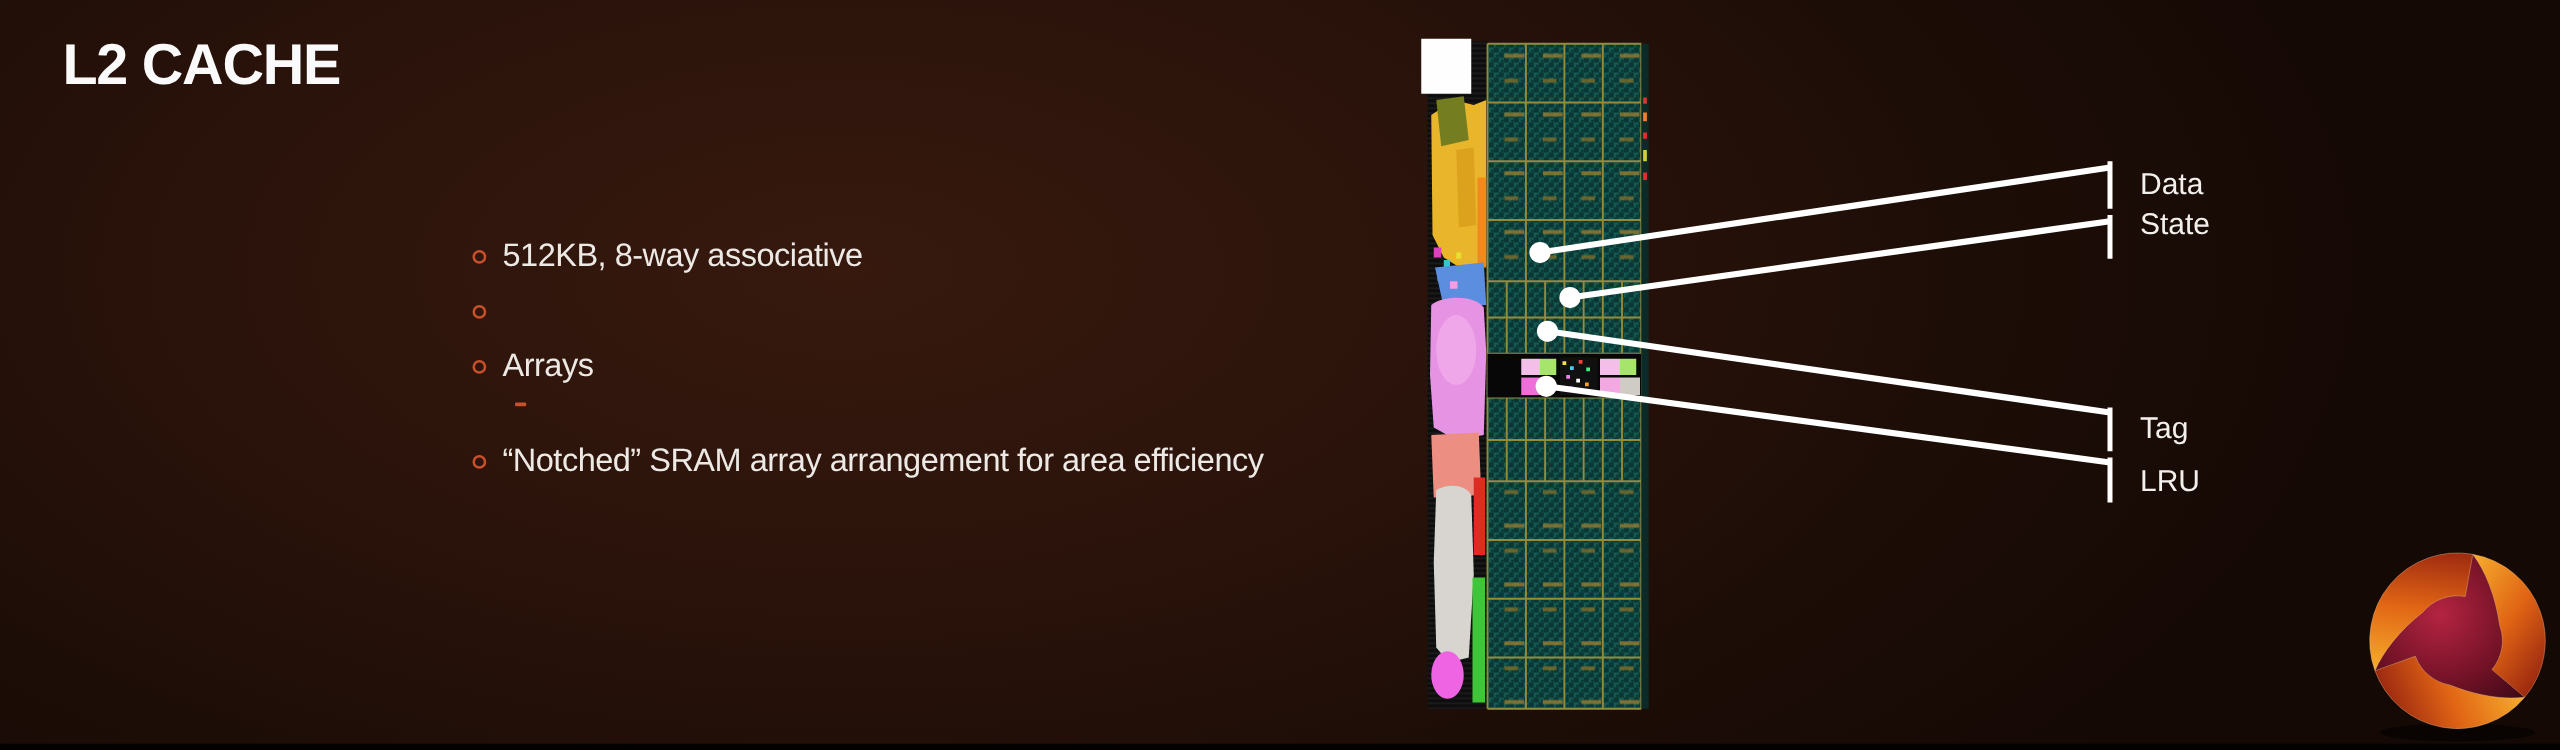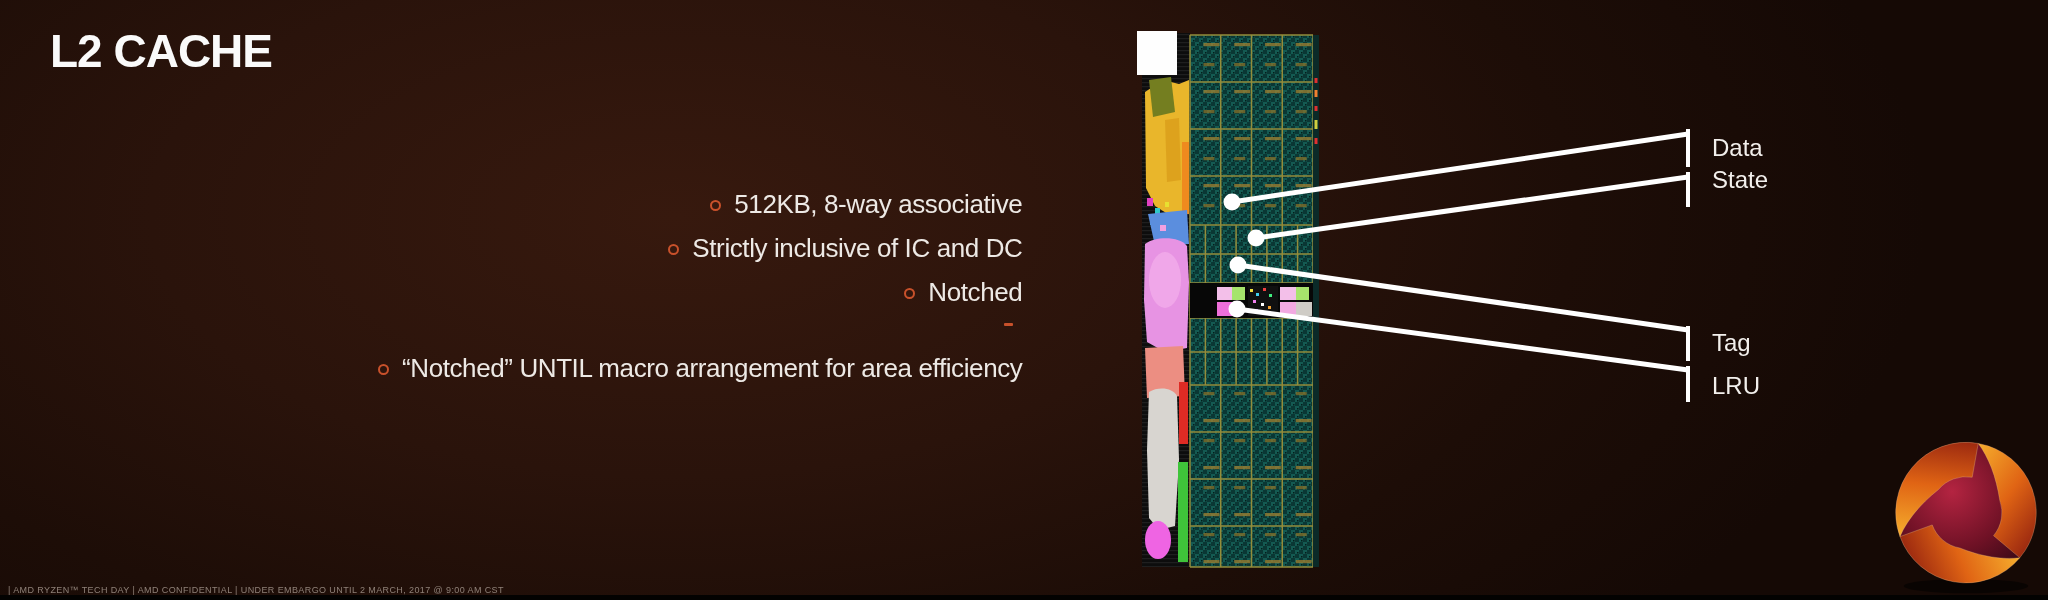--- a/index.html
+++ b/index.html
@@ -10,21 +10,21 @@
       radial-gradient(1250px 620px at 33% 36%, #37190e 0%, #2a130b 42%, #1d0d07 72%, #150905 100%);
   }
   .title{
     position:absolute;left:50px;top:24px;margin:0;
     font-size:46px;font-weight:700;letter-spacing:-1px;color:#fafafa;
   }
   .bullets{
     position:absolute;left:378px;top:190px;margin:0;padding:0;list-style:none;
     color:#ede9e5;font-size:26px;letter-spacing:-0.4px;
   }
-  .bullets>li{margin-bottom:16px;line-height:28px;white-space:nowrap;text-align:right;}
+  .bullets>li{margin-bottom:16px;line-height:28px;white-space:nowrap;}
   .b-ring{
     display:inline-block;width:11px;height:11px;border:2.5px solid #c8512b;border-radius:50%;
     margin-right:13px;vertical-align:2px;box-sizing:border-box;background:transparent;
   }
   .sub{margin:6px 0 0 0;padding-left:34px;list-style:none;font-size:21px;letter-spacing:-0.2px;}
   .sub li{margin-bottom:4px;line-height:26px;white-space:nowrap;}
   .b-dash{
     display:inline-block;width:9px;height:3px;background:#c8512b;border-radius:1px;
     margin-right:9px;vertical-align:6px;
   }
@@ -49,30 +49,30 @@
 
 <div class="slide">
 
   <h1 class="title">L2 CACHE</h1>
 
   <ul class="bullets">
     <li>
       <span class="b-ring"></span><span>512KB, 8-way associative</span>
     </li>
     <li>
-      <span class="b-ring"></span><span>Strictly inclusive of IC and DC</span>
-    </li>
-    <li>
-      <span class="b-ring"></span><span>Notched</span>
+      <span class="b-ring"></span>
+    </li>
+    <li>
+      <span class="b-ring"></span><span>Arrays</span>
       <ul class="sub">
         <li><span class="b-dash"></span></li>
       </ul>
     </li>
     <li>
-      <span class="b-ring"></span><span>“Notched” UNTIL macro arrangement for area efficiency</span>
+      <span class="b-ring"></span><span>“Notched” SRAM array arrangement for area efficiency</span>
     </li>
   </ul>
 
   <svg class="die" viewBox="0 0 185 538">
     <defs>
       <pattern id="hatch" width="4" height="4" patternUnits="userSpaceOnUse">
         <rect width="4" height="4" fill="#0d0d0d"></rect>
         <rect width="4" height="1.2" fill="#1f1f1f"></rect>
       </pattern>
       <pattern id="tealpat" width="8" height="8" patternUnits="userSpaceOnUse">
@@ -227,15 +227,14 @@
     <g transform="translate(100,96)">
       <circle r="88" fill="url(#coreGrad)"></circle>
       <g fill="url(#armGrad)" stroke="#e8c387" stroke-width="0.8" stroke-opacity="0.45">
         <path d="M15.3,-86.7 A88,88 0 0 1 67.4,56.6 L34.5,28.9 A45,45 0 0 0 42.3,-15.4 C38,-45 28,-70 15.3,-86.7 Z"></path>
         <path transform="rotate(120)" d="M15.3,-86.7 A88,88 0 0 1 67.4,56.6 L34.5,28.9 A45,45 0 0 0 42.3,-15.4 C38,-45 28,-70 15.3,-86.7 Z"></path>
         <path transform="rotate(240)" d="M15.3,-86.7 A88,88 0 0 1 67.4,56.6 L34.5,28.9 A45,45 0 0 0 42.3,-15.4 C38,-45 28,-70 15.3,-86.7 Z"></path>
       </g>
     </g>
   </svg>
 
-  <div class="footer">|   AMD RYZEN™ TECH DAY   |   AMD CONFIDENTIAL   |   UNDER EMBARGO UNTIL 2 MARCH, 2017 @ 9:00 AM CST</div>
   <div class="bottom-band"></div>
 </div>
 
 </body></html>

